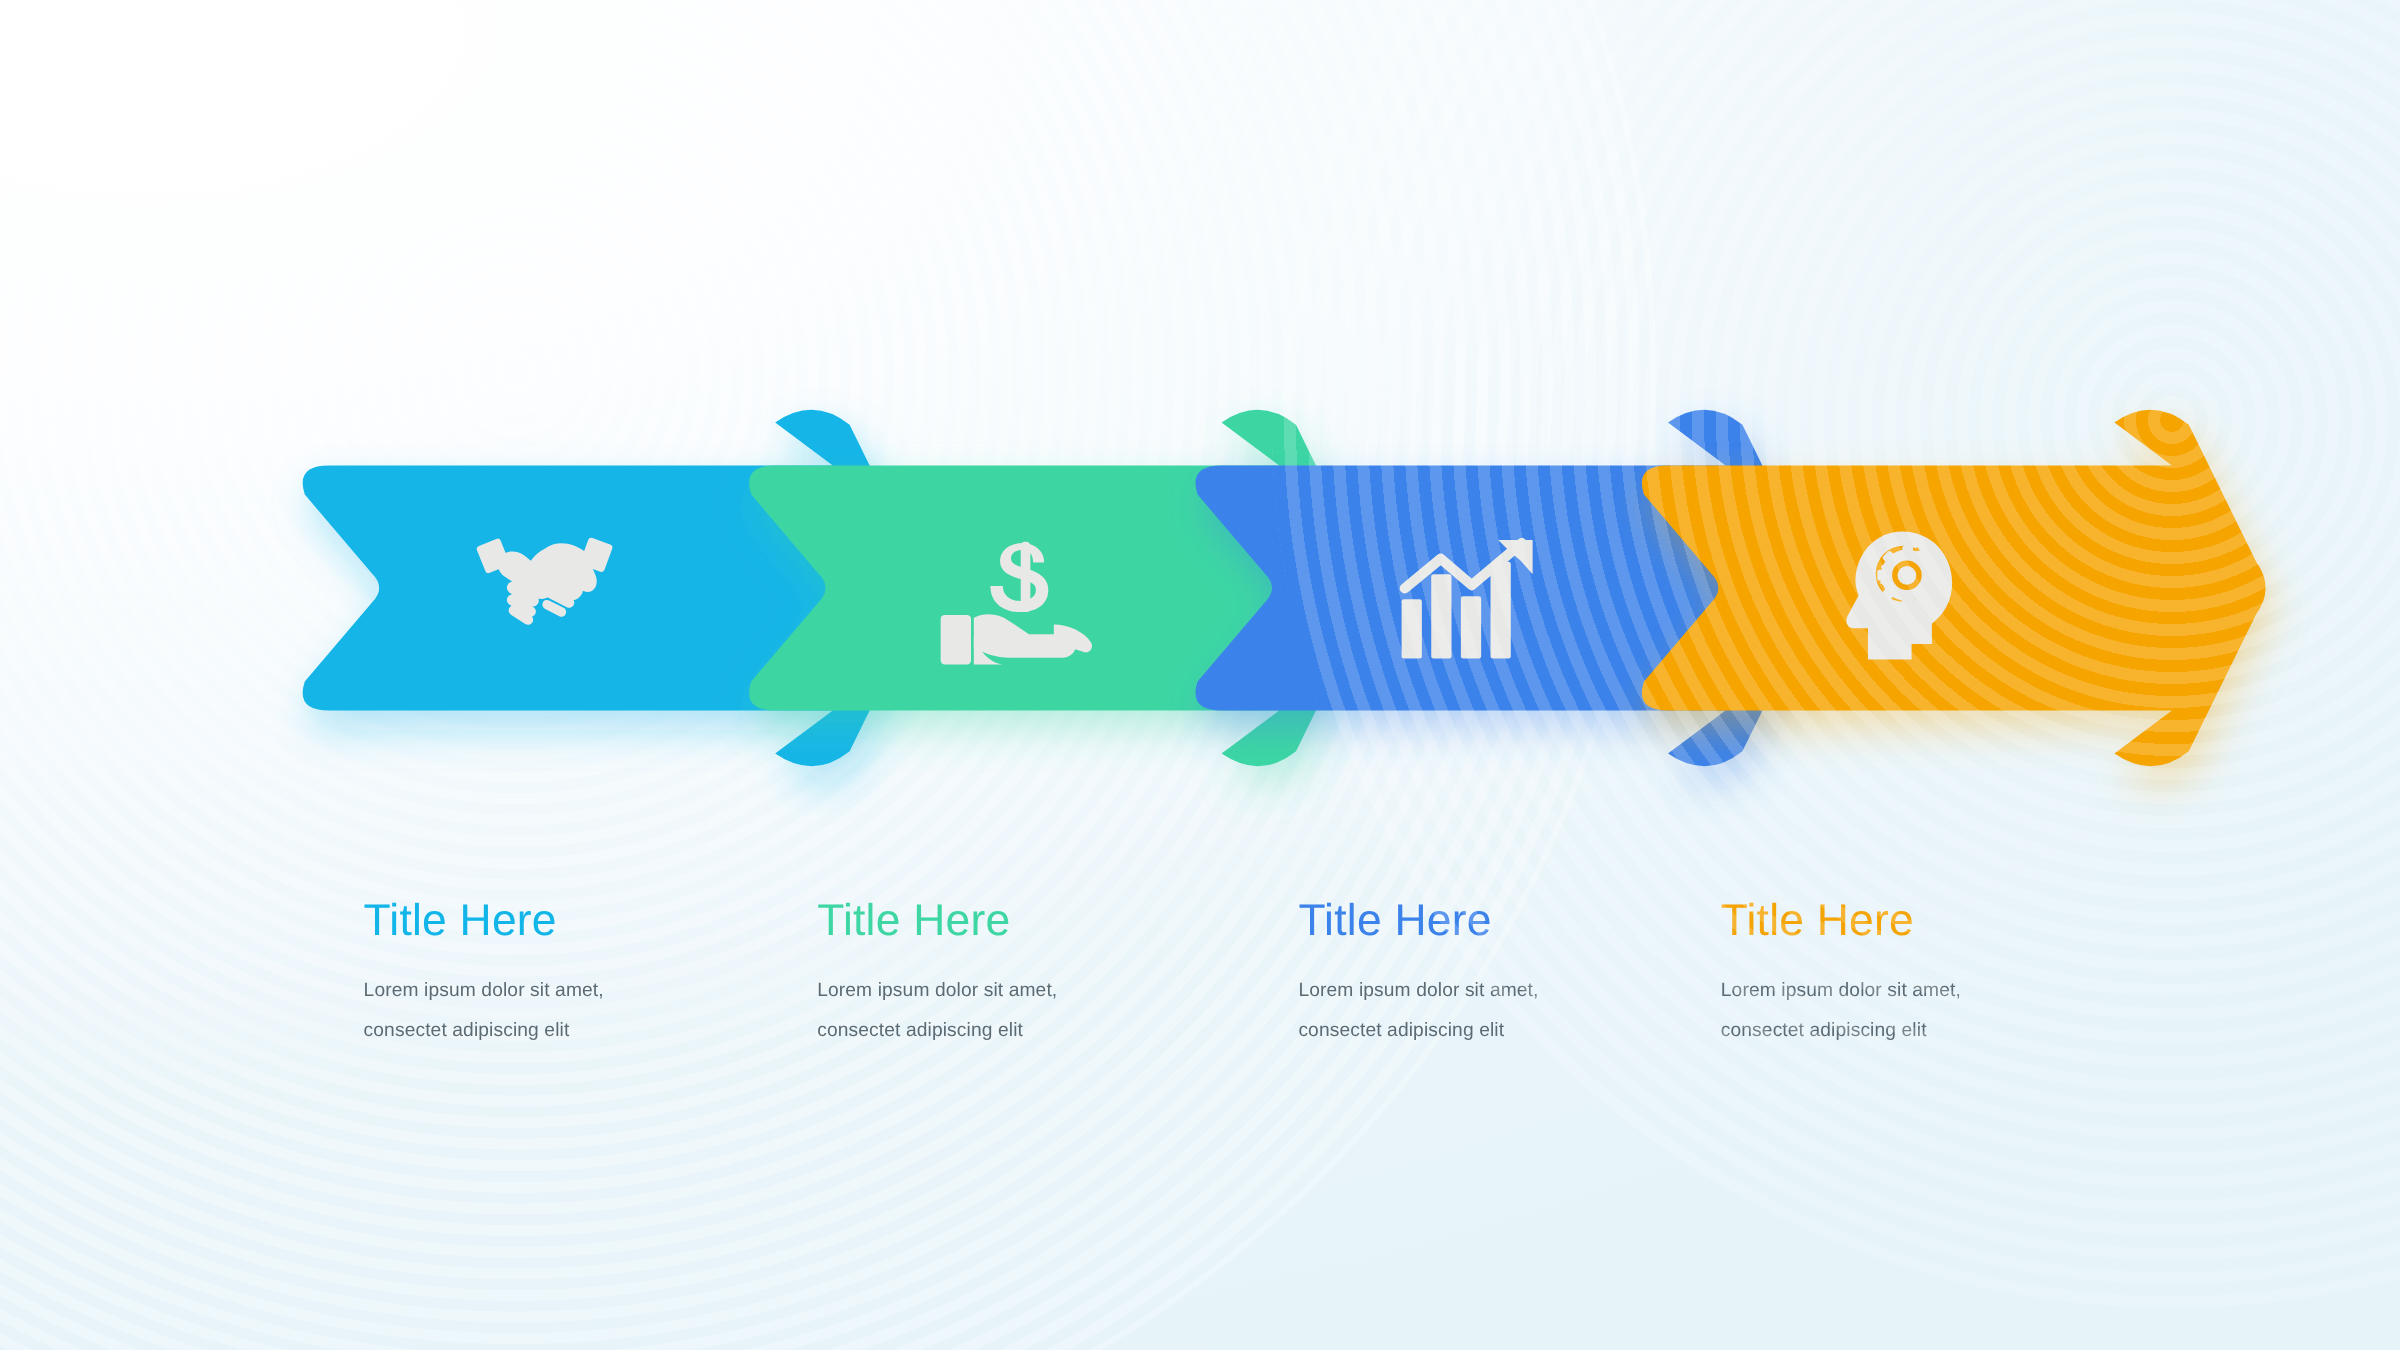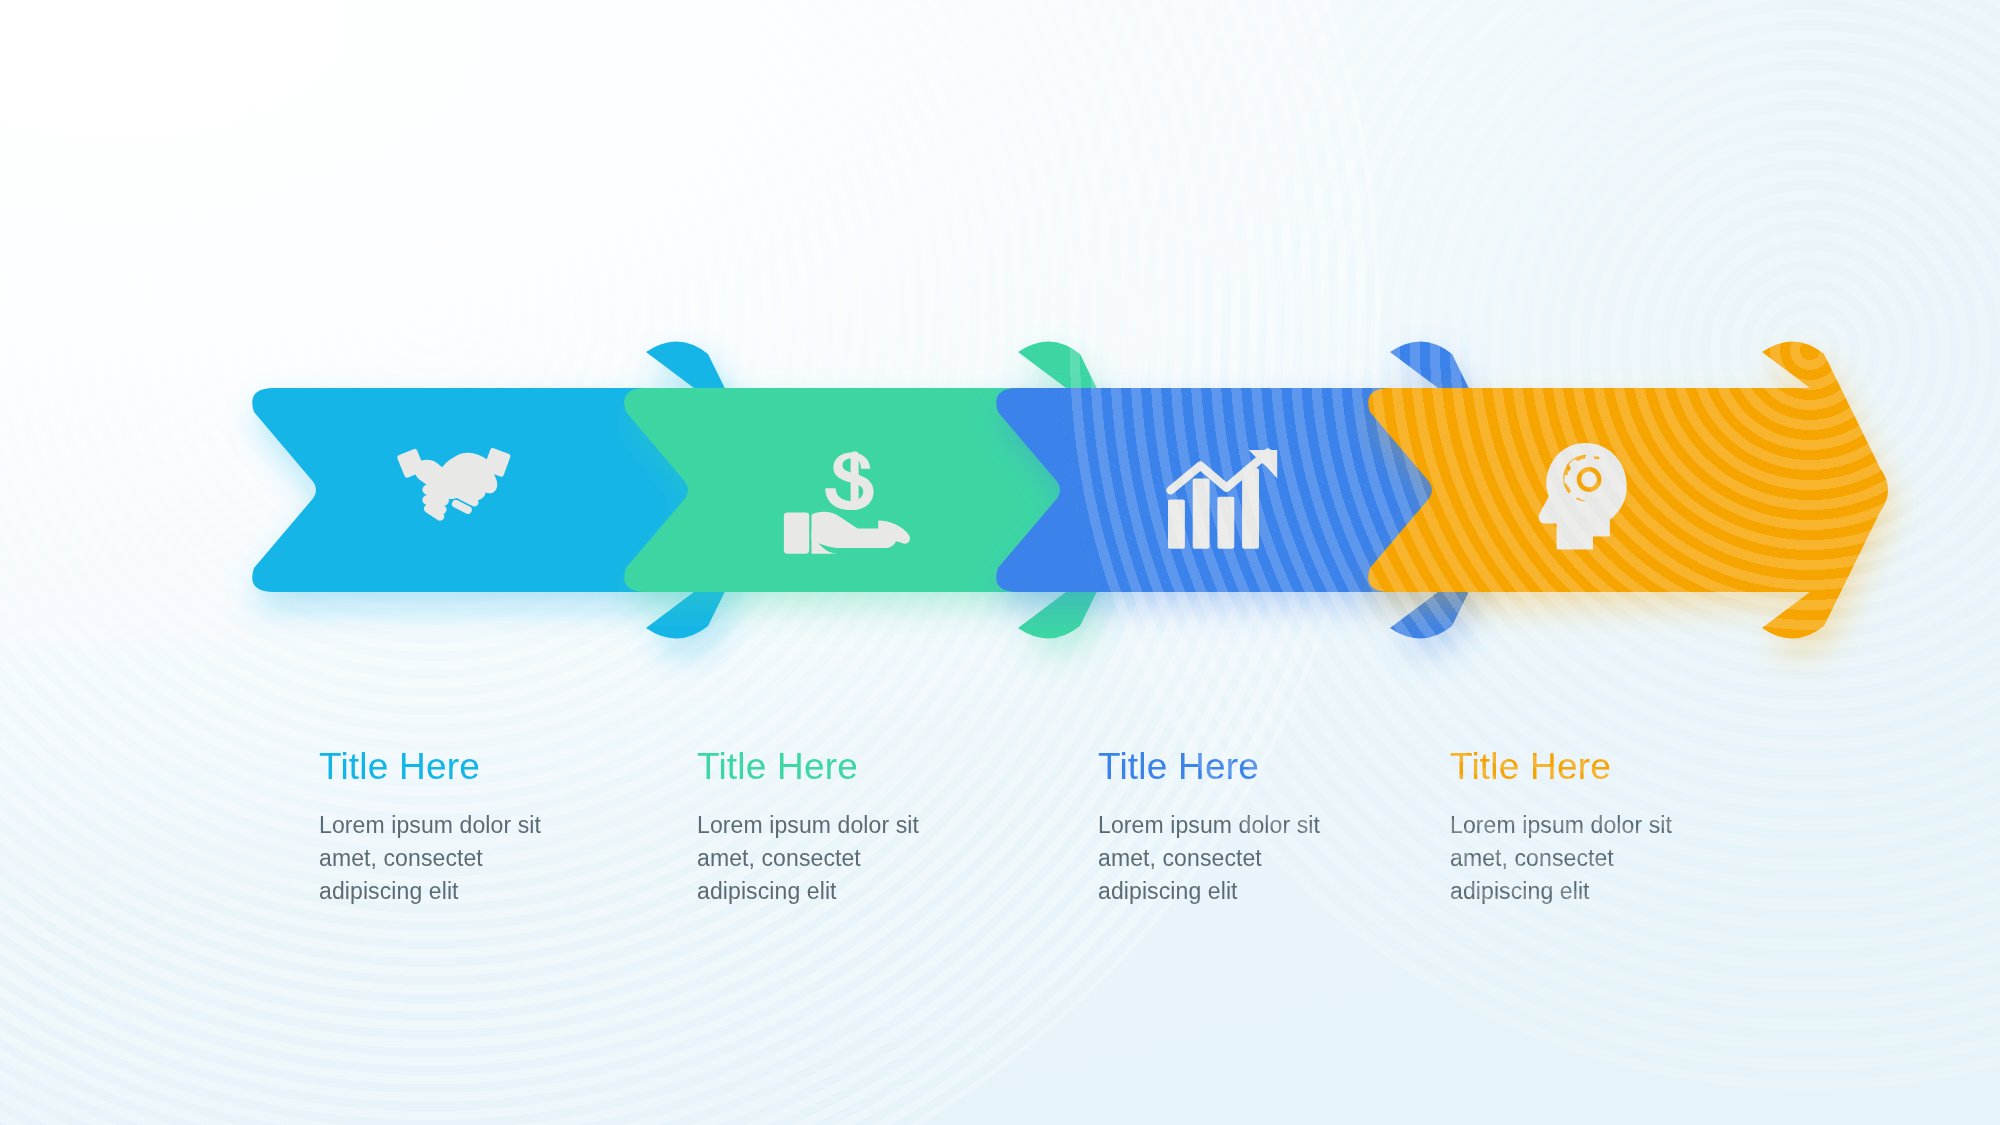--- a/index.html
+++ b/index.html
@@ -79,42 +79,42 @@
     top: 330px;
     height: 310px;
     cursor: pointer;
     pointer-events: auto;
     background: transparent;
   }
 
   
   #captions {
     position: absolute;
-    left: 16px;
+    left: 0;
     top: 745px;
     width: 1845px;
     height: 220px;
   }
   .caption {
     position: absolute;
     top: 0;
     width: 300px;
   }
   .caption-title {
     font-family: "Liberation Sans", sans-serif;
     font-size: 37px;
     font-weight: 400;
     letter-spacing: 0.2px;
     line-height: 44px;
     margin: 0 0 20px 0;
     white-space: nowrap;
   }
   .caption-body {
     font-family: "Liberation Sans", sans-serif;
-    font-size: 23px;
+    font-size: 16px;
     font-weight: 400;
     line-height: 33px;
     color: #5c6b73;
     letter-spacing: 0.1px;
     width: 240px;
   }
 </style>
 </head>
 <body>
 

